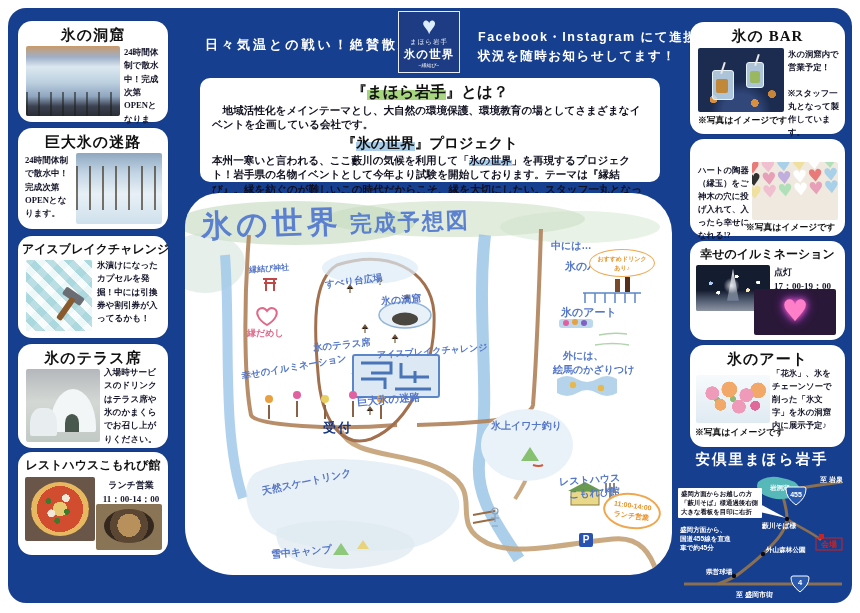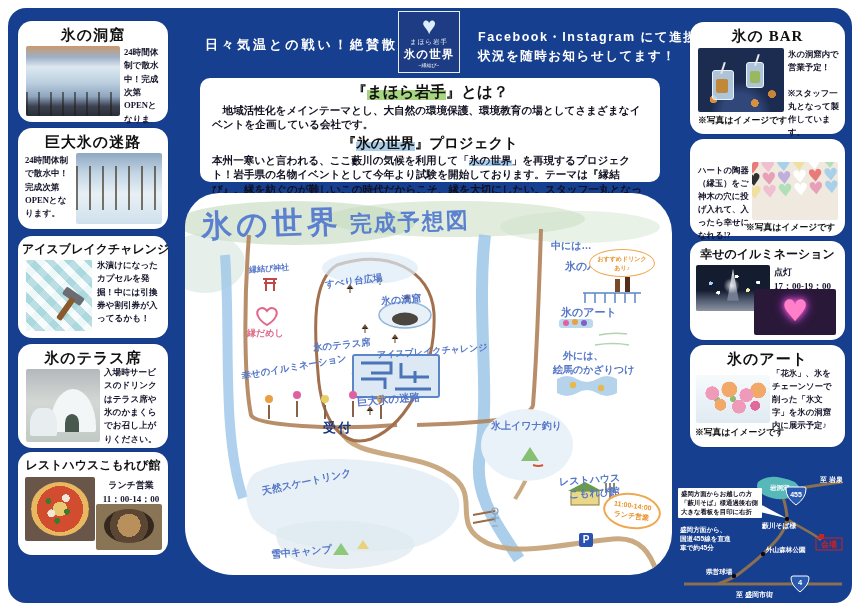--- a/index.html
+++ b/index.html
@@ -395,20 +395,21 @@
   </div>
 
   <div class="card" style="left:690px;top:345px;width:155px;height:102px;">
     <h3>氷のアート</h3>
     <div class="body-txt" style="left:82px;top:22px;width:66px;font-size:8.4px;">「花氷」、氷をチェーンソーで削った「氷文字」を氷の洞窟内に展示予定♪</div>
     <div class="ph ph-flower" style="left:6px;top:30px;width:74px;height:48px;"></div>
     <div class="caption" style="left:5px;top:82px;">※写真はイメージです</div>
   </div>
 
   <div class="access">
+    <h2>安倶里まほら岩手</h2>
     <svg width="184" height="130" viewBox="0 0 184 130" style="position:absolute;left:0;top:20px;">
 
       <path d="M120,20 C140,16 156,14 172,12" stroke="#8a6f50" stroke-width="3" fill="none"></path>
       <path d="M112,24 C116,36 117,42 117,49 C115,63 104,73 96,81 C88,89 78,97 70,103 C64,108 56,111 48,114" stroke="#8a6f50" stroke-width="3" fill="none"></path>
       <path d="M117,49 C130,58 142,62 151,70" stroke="#8a6f50" stroke-width="2.5" fill="none"></path>
       <path d="M14,114 H172" stroke="#8a6f50" stroke-width="3" fill="none"></path>
 
       <path d="M88,12 q10,-8 24,-4 q14,2 18,10 q2,8 -10,10 q-14,3 -24,-2 q-12,-5 -8,-14 Z" fill="#56b8b8"></path>
       <text x="100" y="20" font-size="6.5" class="acc-txt">岩洞湖</text>
 

